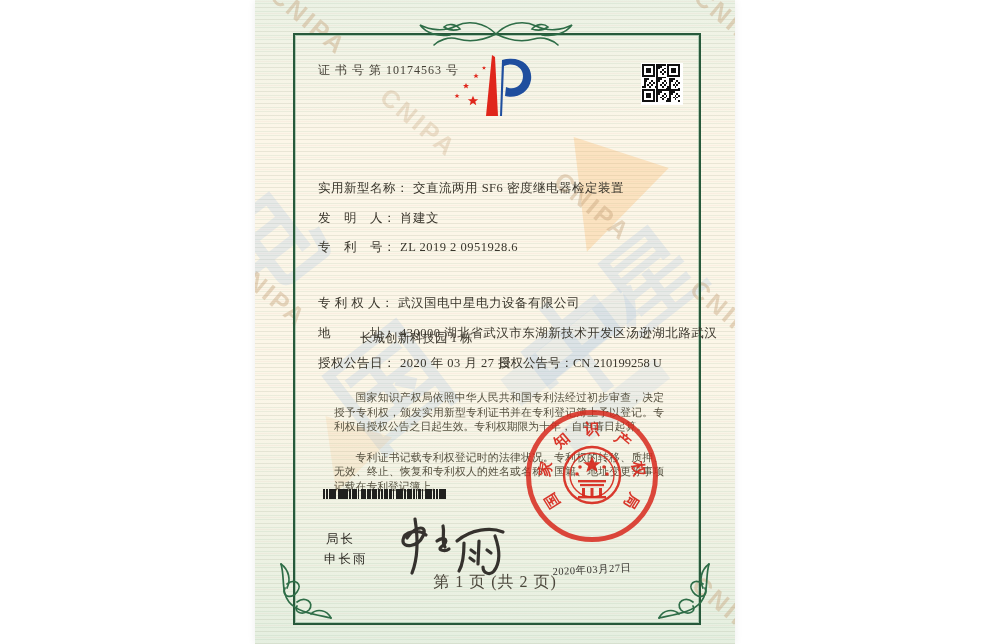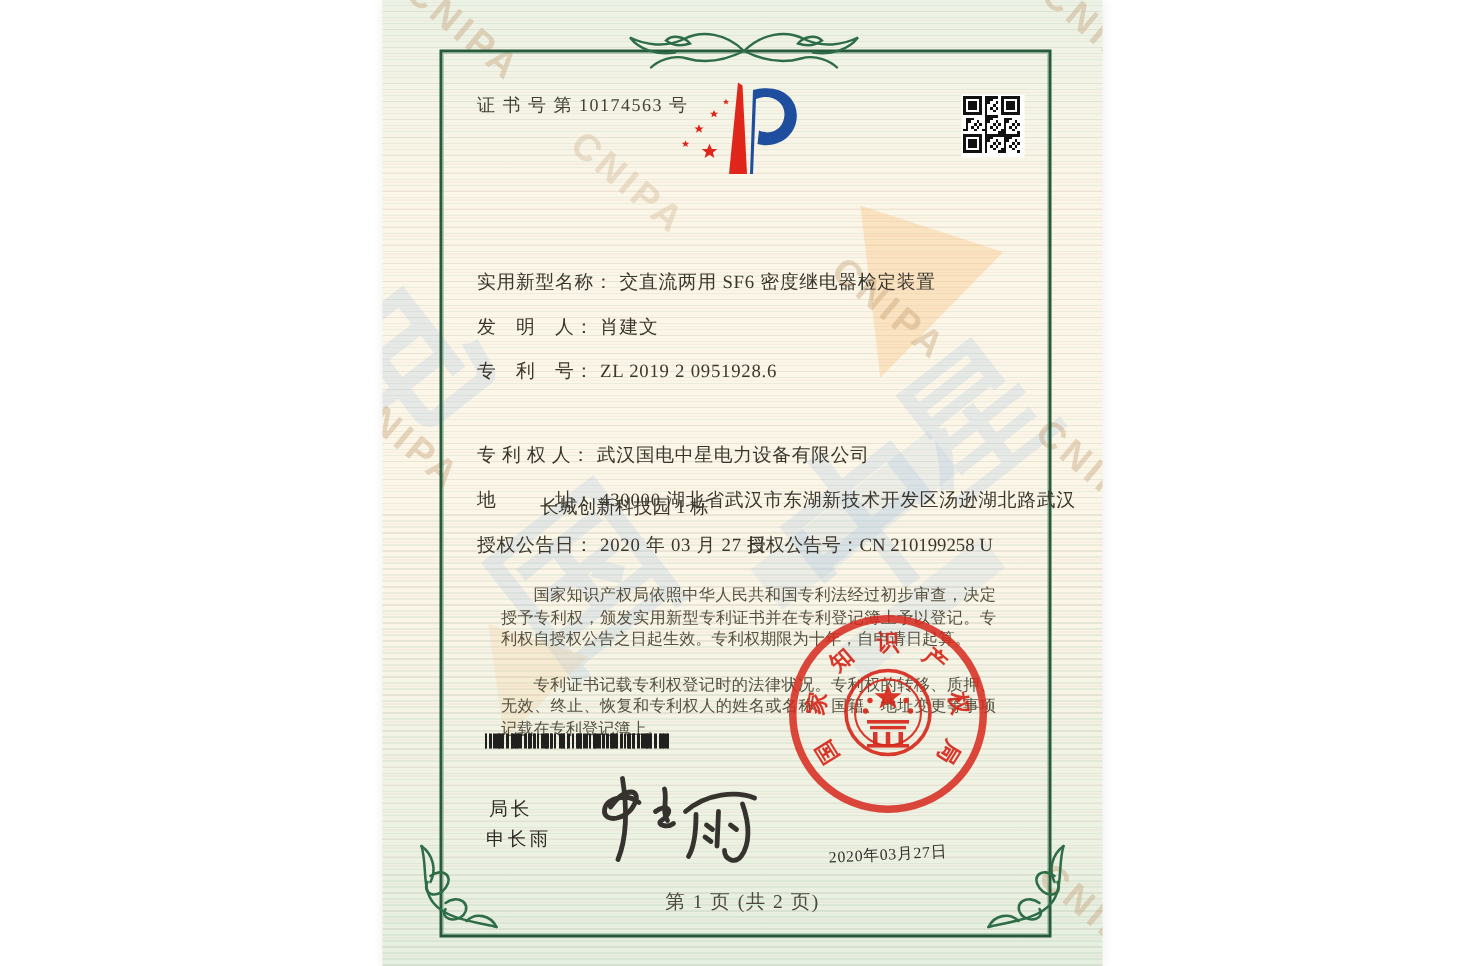--- a/index.html
+++ b/index.html
@@ -50,22 +50,22 @@
   .signature{position:absolute;left:138px;top:514px;}
   .seal{position:absolute;left:271px;top:410px;width:132px;height:132px;}
   .seal .ring{position:absolute;left:0;top:0;width:122px;height:122px;border-radius:50%;
     border:5px solid rgba(215,40,28,0.85);}
   .seal .arc{position:absolute;left:66px;top:66px;width:0;height:0;}
   .seal .arc span{position:absolute;left:-8px;top:-9px;width:16px;height:18px;
     font-size:15px;font-weight:700;color:rgba(214,38,26,0.92);text-align:center;line-height:18px;
     transform-origin:center;}
   .seal-date{position:absolute;left:282px;top:563px;width:110px;text-align:center;
     font-size:10.5px;color:#33302c;letter-spacing:0.5px;transform:rotate(-3deg);}
-  .page-footer{position:absolute;left:60px;top:592px;width:360px;text-align:center;
-    font-size:13px;letter-spacing:1px;color:#4c473c;}
+  .page-footer{position:absolute;left:60px;top:572px;width:360px;text-align:center;
+    font-size:16px;letter-spacing:1px;color:#4c473c;}
   .cont-note{position:absolute;left:52px;top:624px;width:360px;text-align:center;
     font-size:10px;letter-spacing:2px;color:#7b4632;}
   .orn{position:absolute;pointer-events:none;}
 </style>
 </head>
 <body>
 
 <div id="stage">
   <div id="page">
 

